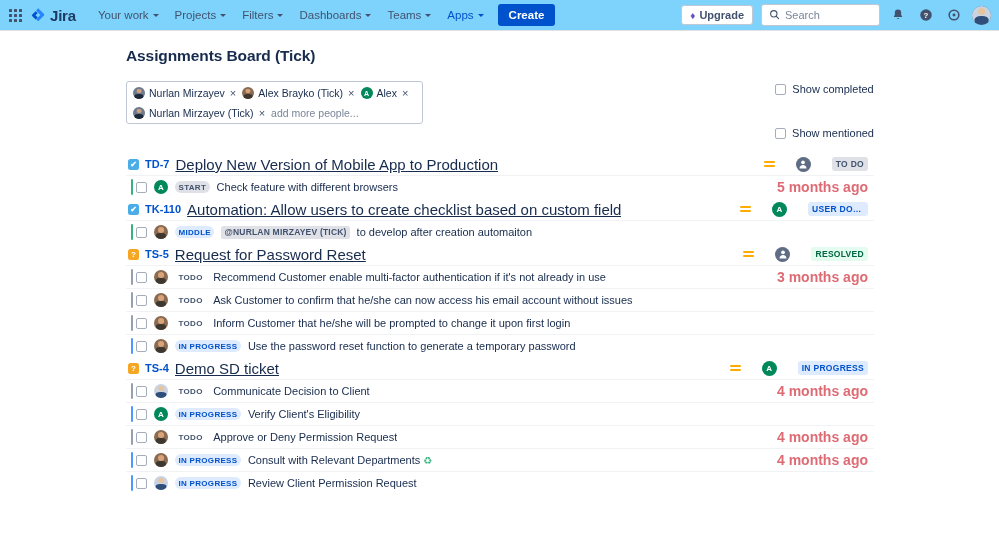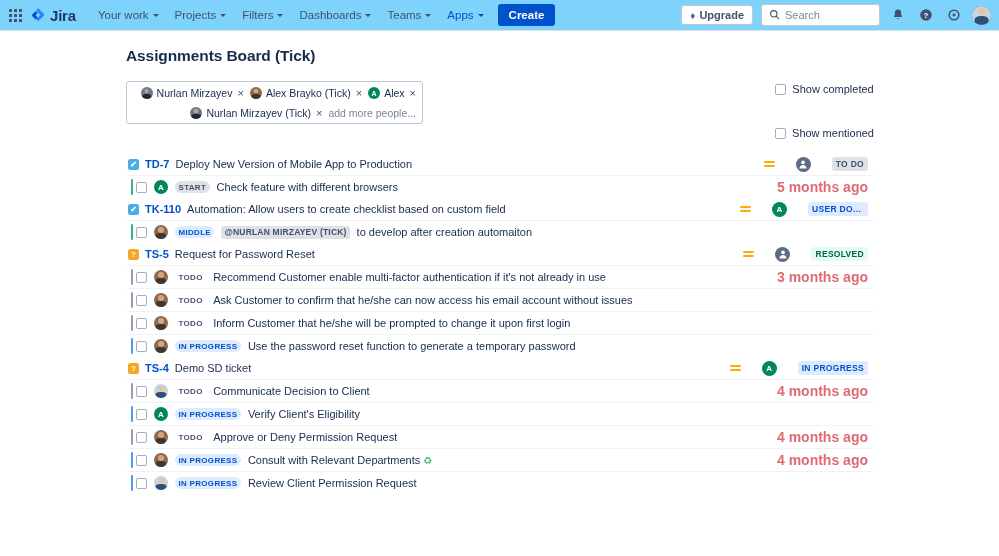--- a/index.html
+++ b/index.html
@@ -64,21 +64,21 @@
   
   .page { padding: 16px 0 0 126px; position:relative; }
   .page-title { font-size:15.5px; font-weight:600; color:#172b4d; letter-spacing:-0.1px; }
 
   
   .filter-row { display:flex; align-items:flex-start; margin-top:16px; }
   .people-box {
     width:297px; min-height:43px;
     border:1px solid #c0c7d4; border-radius:3px; background:#fff;
     padding:5px 6px 4px 6px;
-    display:flex; flex-wrap:wrap; align-content:flex-start; gap:4px 6px;justify-content:flex-end;
+    display:flex; flex-wrap:wrap; align-content:flex-start; gap:4px 6px;
   }
   .chip { display:flex; align-items:center; gap:4px; font-size:10.5px; color:#172b4d;
     cursor:default; white-space:nowrap; }
   .chip .ava { width:12px; height:12px; border-radius:50%; flex:none; overflow:hidden; position:relative; }
   .chip .x { color:#42526e; font-size:11px; cursor:pointer; padding-left:1px; line-height:1; }
   .add-people { font-size:10.5px; color:#7a869a; align-self:center; cursor:text; }
 
   .toggles { margin-left:auto; display:flex; align-items:center; gap:32px; padding-right:125px; padding-top:2px;flex-direction:column; }
   .toggle { display:flex; align-items:center; gap:6px; cursor:pointer; }
   .cbx { width:11px; height:11px; border:1.3px solid #a5adba; border-radius:2px; background:#fff; flex:none; }
@@ -89,22 +89,22 @@
 
   .issue-head {
     display:flex; align-items:center; gap:6px;
     height:22px; padding:0 6px 0 2px; position:relative;
   }
   .issue-head .type-icon { width:11px; height:11px; border-radius:2.5px; flex:none;
     display:flex; align-items:center; justify-content:center; font-size:8px; color:#fff; font-weight:700; }
   .type-task { background:#4bade8; }
   .type-sr { background:#f5a623; }
   .issue-key { font-size:11px; color:#0052cc; font-weight:600; cursor:pointer; white-space:nowrap; }
-  .issue-sum { font-size:11px; color:#172b4d; cursor:pointer; white-space:nowrap;
-    overflow:hidden; text-overflow:ellipsis; }
+  .issue-sum { font-size:15px; color:#172b4d; cursor:pointer; white-space:nowrap;
+    overflow:hidden; text-overflow:ellipsis;text-decoration:underline; }
   .issue-right { margin-left:auto; display:flex; align-items:center; gap:21px; flex:none;justify-content:flex-end; }
   .prio { width:11px; height:10px; display:flex; flex-direction:column; justify-content:center; gap:2px; cursor:pointer; }
   .prio i { display:block; height:2px; background:#ffab00; border-radius:1px; }
   .prio i:first-child { width:11px; }
   .prio i:last-child { width:11px; }
   .ava-sm { width:15px; height:15px; border-radius:50%; flex:none; overflow:hidden; position:relative; cursor:pointer; }
   .ava-green { background:#00875a; color:#fff; font-size:8px; font-weight:700;
     display:flex; align-items:center; justify-content:center; }
   .ava-unassigned { background:#5e6c84; display:flex; align-items:center; justify-content:center; }
   .status {

